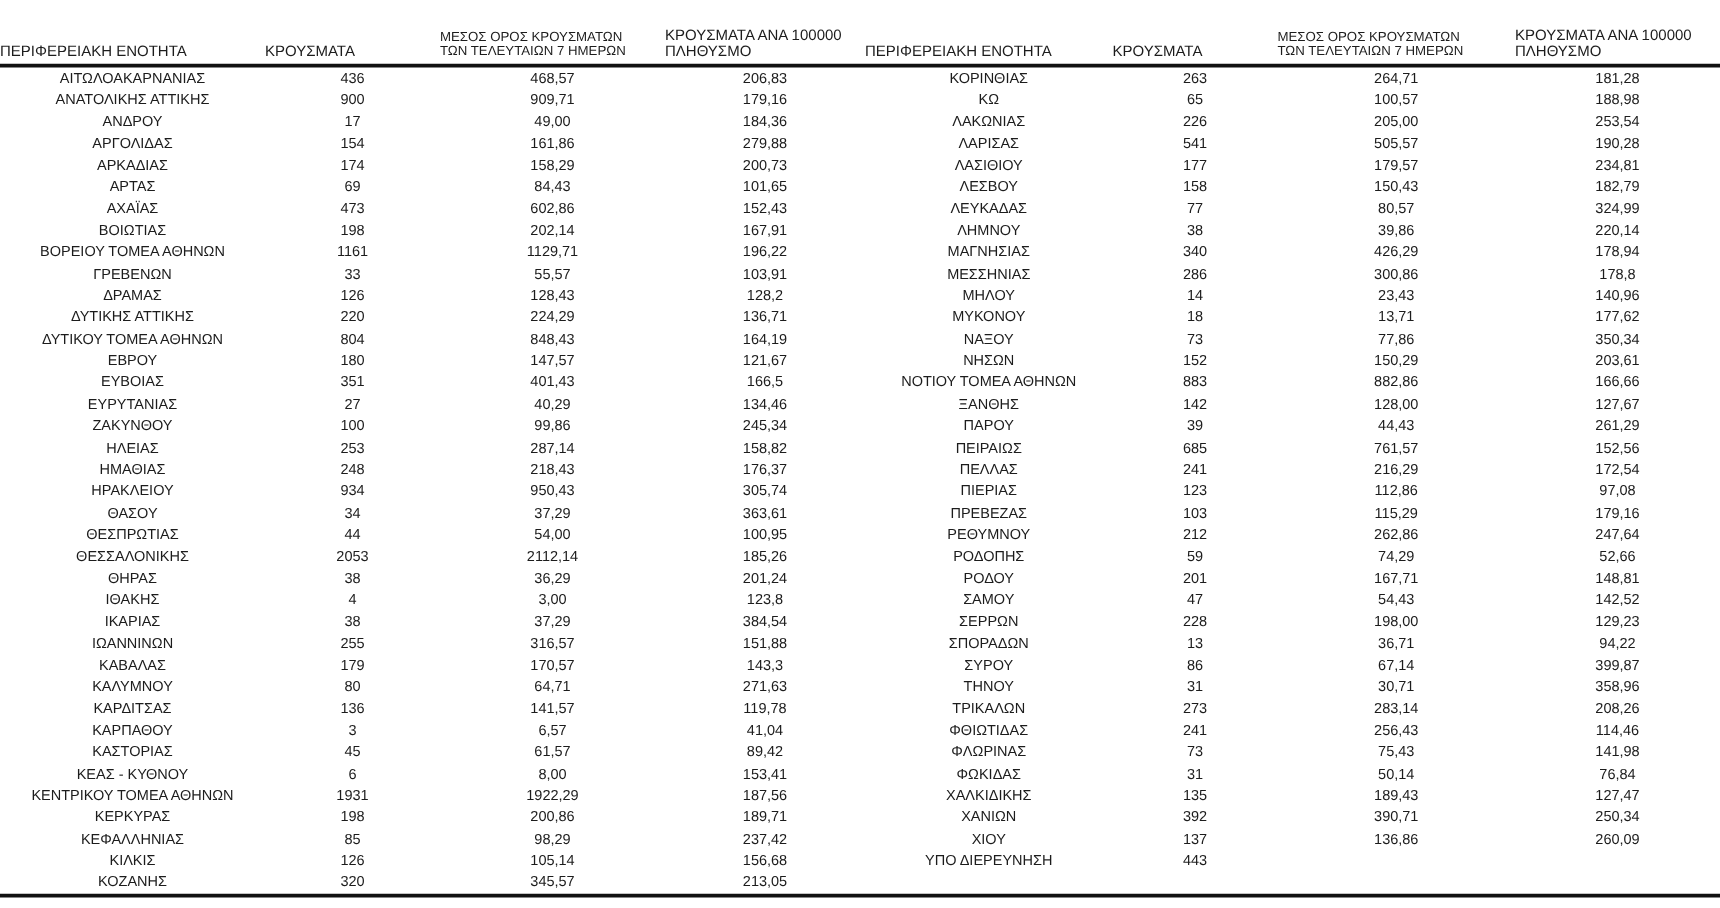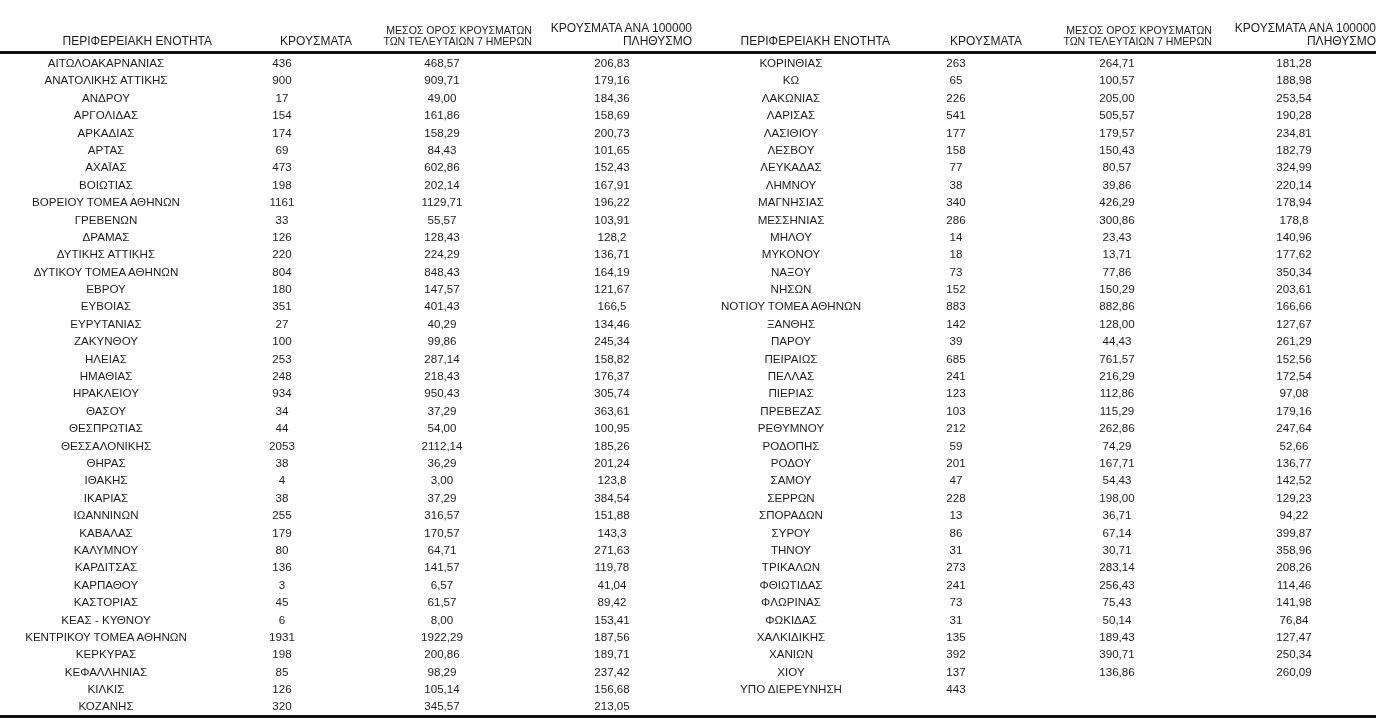--- a/index.html
+++ b/index.html
@@ -22,21 +22,21 @@
     display: grid;
     grid-template-columns: 212px 140px 180px 160px 198px 132px 190px 164px;
   }
   .hdr-grid {
     align-items: end;
     border-bottom: 3px solid #111111;
     padding-bottom: 3px;
     min-height: 40px;
   }
   .hcell {
-    text-align: right;
+    text-align: left;
     font-size: 12px;
     line-height: 1.1;
     white-space: nowrap;
   }
   .hcell.small { font-size: 10.6px; }
   .hcell .hline { display: block; }
   .tbody {
     border-bottom: 3px solid #111111;
   }
   .row { height: 17.4px; align-items: center; }
@@ -106,21 +106,21 @@
           <div class="cell">184,36</div>
           <div class="cell">ΛΑΚΩΝΙΑΣ</div>
           <div class="cell">226</div>
           <div class="cell">205,00</div>
           <div class="cell">253,54</div>
         </div>
         <div class="row">
           <div class="cell">ΑΡΓΟΛΙΔΑΣ</div>
           <div class="cell">154</div>
           <div class="cell">161,86</div>
-          <div class="cell">158,69</div>
+          <div class="cell">279,88</div>
           <div class="cell">ΛΑΡΙΣΑΣ</div>
           <div class="cell">541</div>
           <div class="cell">505,57</div>
           <div class="cell">190,28</div>
         </div>
         <div class="row">
           <div class="cell">ΑΡΚΑΔΙΑΣ</div>
           <div class="cell">174</div>
           <div class="cell">158,29</div>
           <div class="cell">200,73</div>
@@ -310,21 +310,21 @@
           <div class="cell">52,66</div>
         </div>
         <div class="row">
           <div class="cell">ΘΗΡΑΣ</div>
           <div class="cell">38</div>
           <div class="cell">36,29</div>
           <div class="cell">201,24</div>
           <div class="cell">ΡΟΔΟΥ</div>
           <div class="cell">201</div>
           <div class="cell">167,71</div>
-          <div class="cell">136,77</div>
+          <div class="cell">148,81</div>
         </div>
         <div class="row">
           <div class="cell">ΙΘΑΚΗΣ</div>
           <div class="cell">4</div>
           <div class="cell">3,00</div>
           <div class="cell">123,8</div>
           <div class="cell">ΣΑΜΟΥ</div>
           <div class="cell">47</div>
           <div class="cell">54,43</div>
           <div class="cell">142,52</div>

